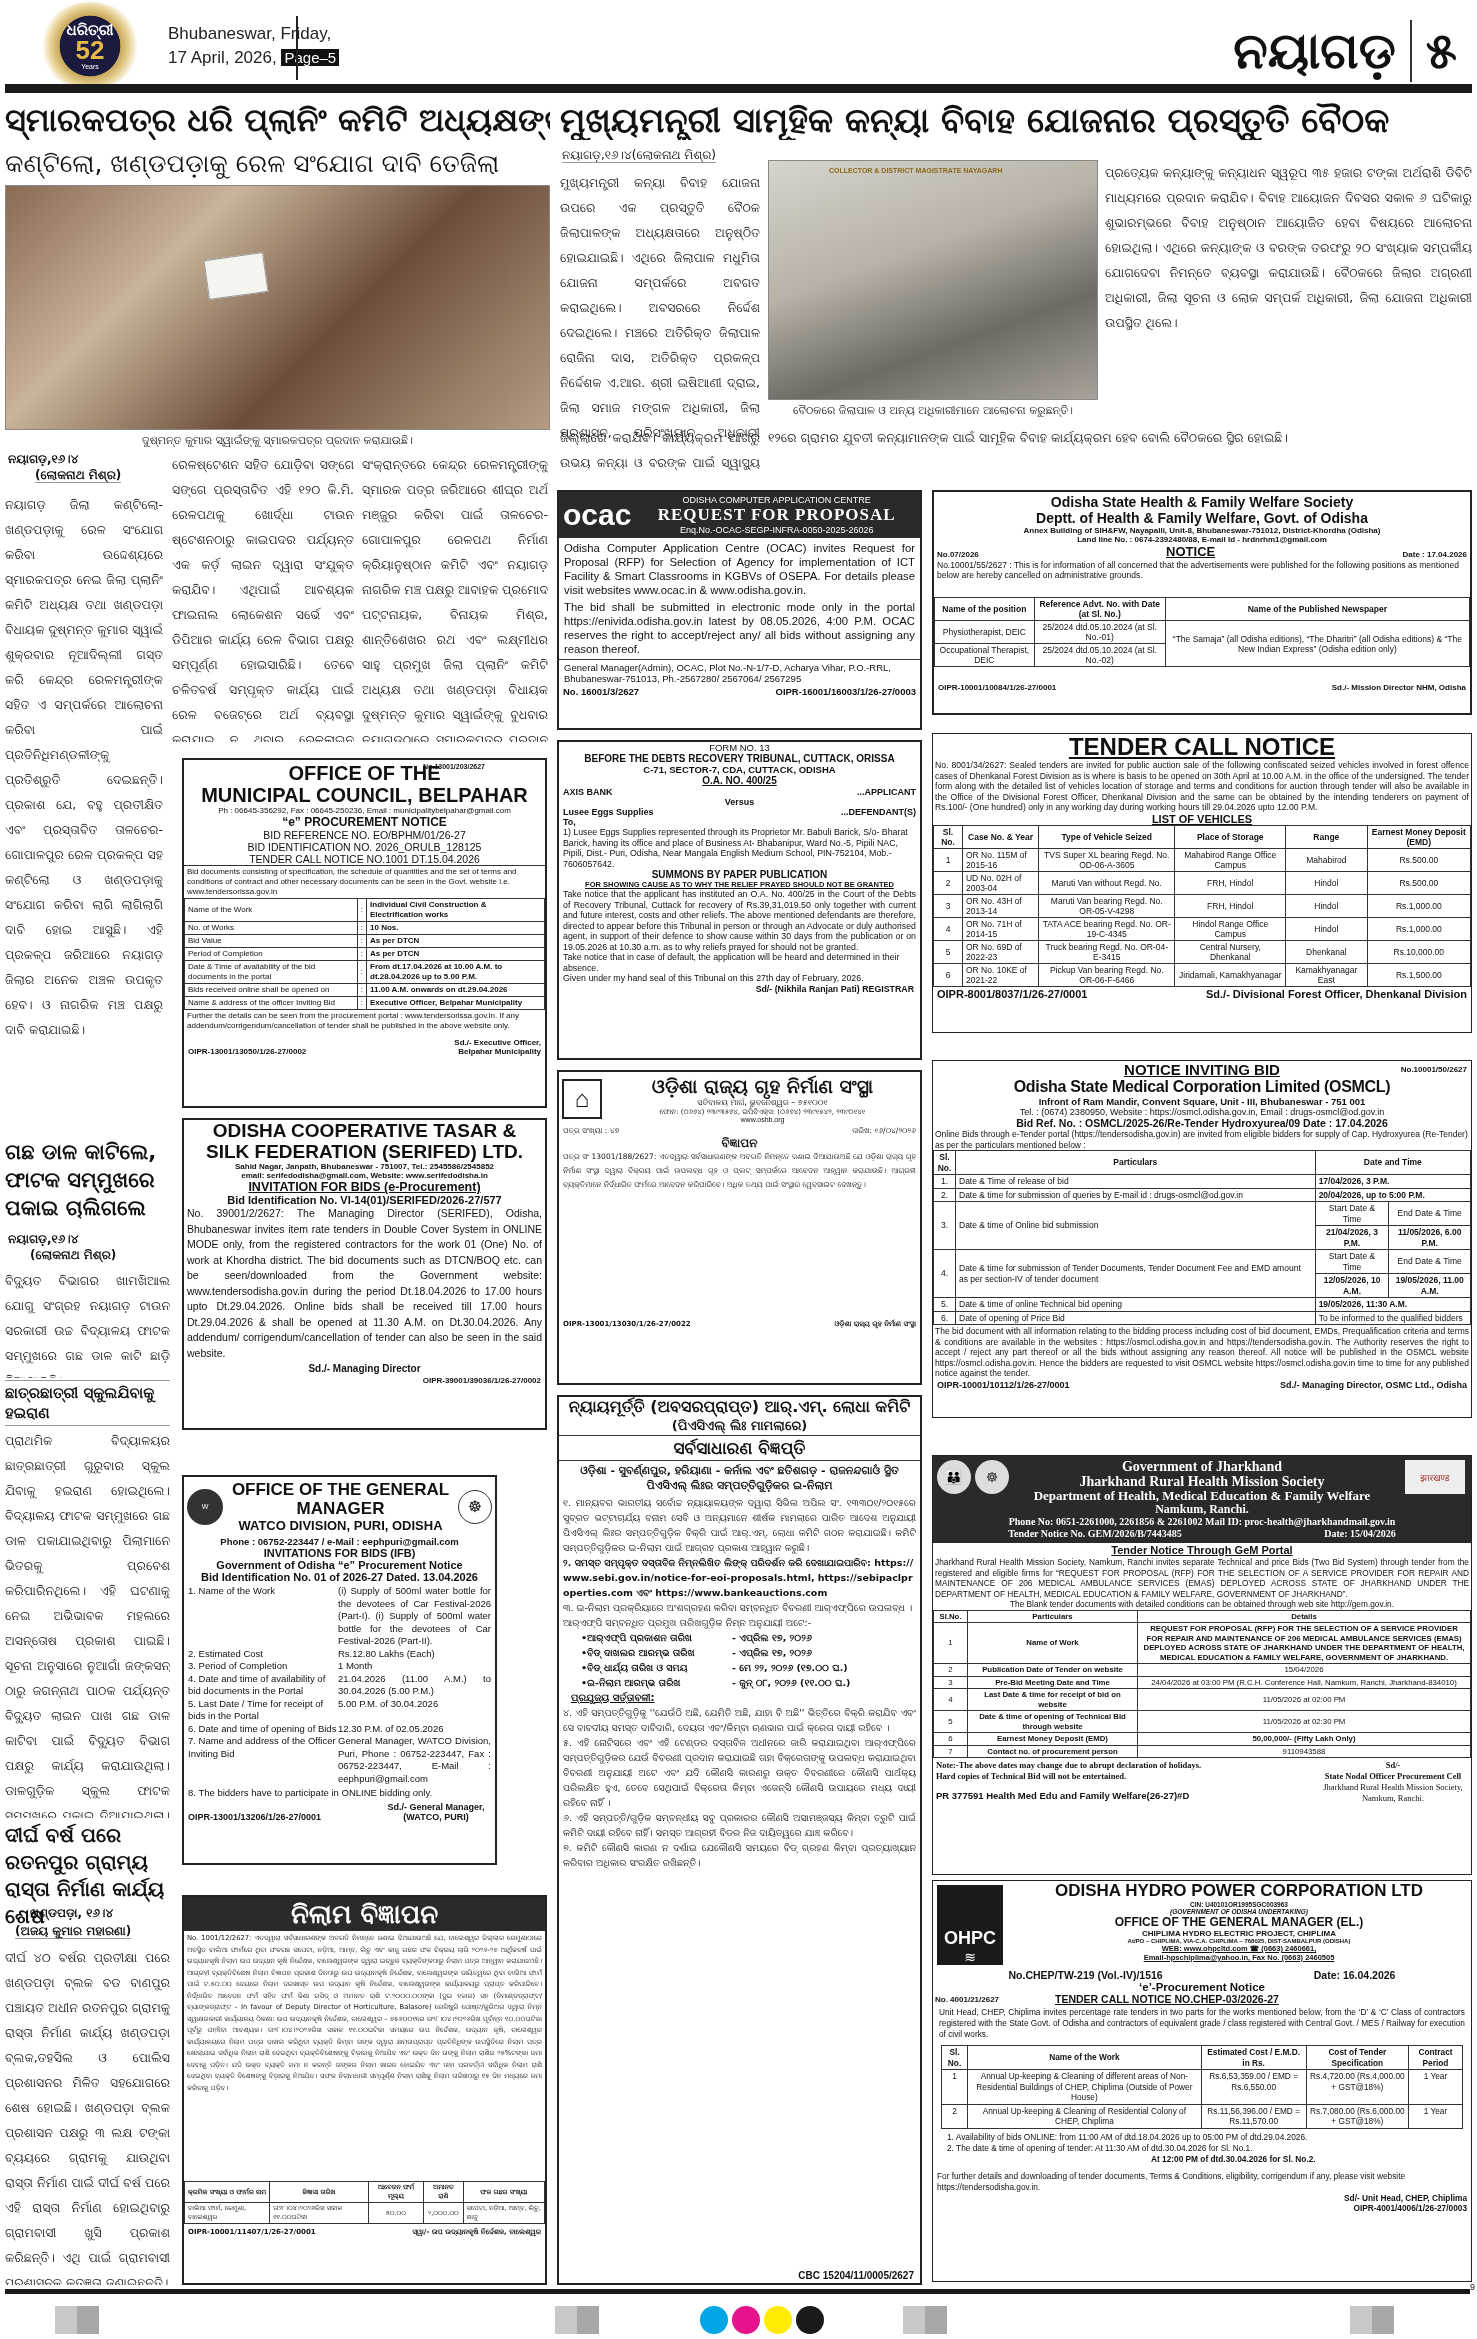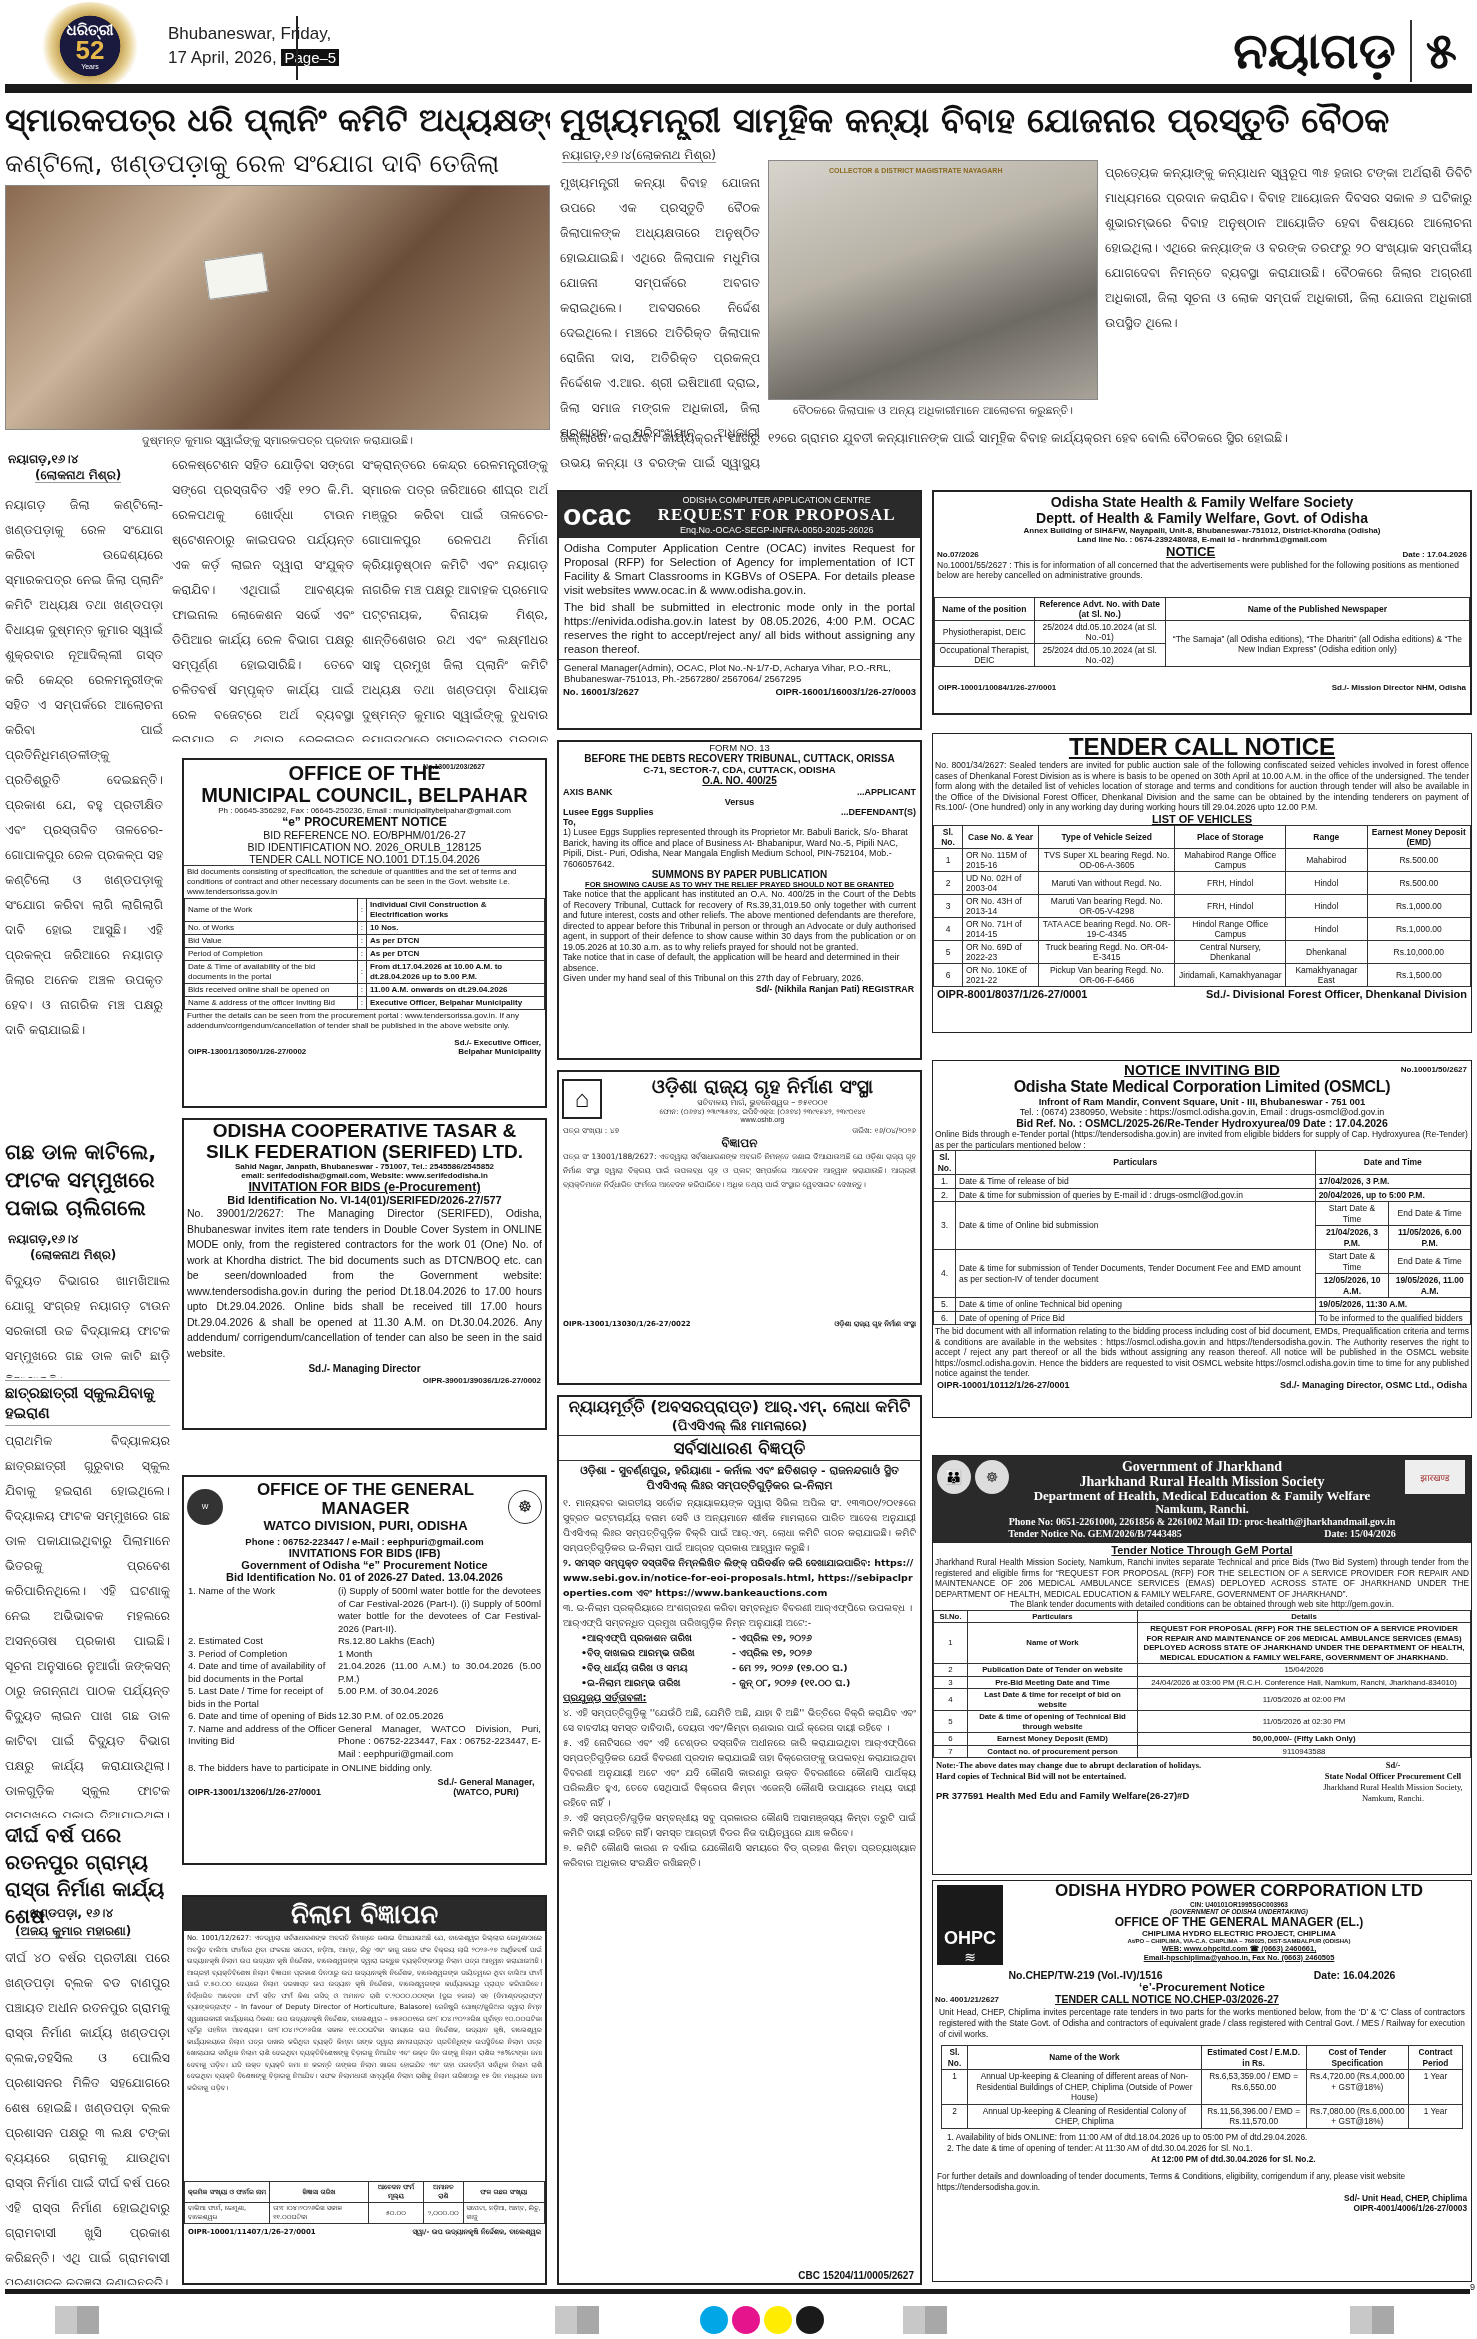--- a/index.html
+++ b/index.html
@@ -409,29 +409,29 @@
   <div class="t odia b" style="font-size:11px;line-height:15px;padding:2px">ଓଡ଼ିଶା - ସୁବର୍ଣ୍ଣପୁର, ହରିୟାଣା - କର୍ନାଲ ଏବଂ ଛତିଶଗଡ଼ - ରାଜନନ୍ଦଗାଓଁ ସ୍ଥିତ ପିଏସିଏଲ୍ ଲିଃର ସମ୍ପତ୍ତିଗୁଡ଼ିକର ଇ-ନିଲାମ</div>
   <div class="odia" style="font-size:9.5px;line-height:15px;padding:0 4px;text-align:justify">୧. ମାନ୍ୟବର ଭାରତୀୟ ସର୍ବୋଚ୍ଚ ନ୍ୟାୟାଳୟଙ୍କ ଦ୍ୱାରା ସିଭିଲ ଅପିଲ ସଂ. ୧୩୩୦୧/୨୦୧୫ରେ ସୁବ୍ରତ ଭଟ୍ଟାଚାର୍ଯ୍ୟ ବନାମ ସେବି ଓ ଅନ୍ୟମାନେ ଶୀର୍ଷକ ମାମଲାରେ ପାରିତ ଆଦେଶ ଅନୁଯାୟୀ ପିଏସିଏଲ୍ ଲିଃର ସମ୍ପତ୍ତିଗୁଡ଼ିକ ବିକ୍ରି ପାଇଁ ଆର୍.ଏମ୍. ଲୋଧା କମିଟି ଗଠନ କରାଯାଇଛି। କମିଟି ସମ୍ପତ୍ତିଗୁଡ଼ିକର ଇ-ନିଲାମ ପାଇଁ ଆଗ୍ରହ ପ୍ରକାଶ ଆହ୍ୱାନ କରୁଛି।</div>
   <div class="odia b" style="font-size:9.5px;line-height:15px;padding:0 4px;word-break:break-all">୨. ସମସ୍ତ ସମ୍ପୃକ୍ତ ଦସ୍ତାବିଜ ନିମ୍ନଲିଖିତ ଲିଙ୍କ୍ ପରିଦର୍ଶନ କରି ଦେଖାଯାଇପାରିବ: https://www.sebi.gov.in/notice-for-eoi-proposals.html, https://sebipaclproperties.com ଏବଂ https://www.bankeauctions.com</div>
   <div class="odia" style="font-size:9.5px;line-height:15px;padding:0 4px">୩. ଇ-ନିଲାମ ପ୍ରକ୍ରିୟାରେ ଅଂଶଗ୍ରହଣ କରିବା ସମ୍ବନ୍ଧିତ ବିବରଣୀ ଆର୍‌ଏଫ୍‌ପିରେ ଉପଲବ୍ଧ । ଆର୍‌ଏଫ୍‌ପି ସମ୍ବନ୍ଧିତ ପ୍ରମୁଖ ତାରିଖଗୁଡ଼ିକ ନିମ୍ନ ଅନୁଯାୟୀ ଅଟେ:-</div>
   <ul style="padding-left:22px;font-size:9.5px;line-height:15px" class="odia b" id="lodha-dates">
       <li style="display:flex">• <span style="width:145px">ଆର୍‌ଏଫ୍‌ପି ପ୍ରକାଶନ ତାରିଖ</span><span>- ଏପ୍ରିଲ ୧୭, ୨୦୨୬</span></li>
       <li style="display:flex">• <span style="width:145px">ବିଡ୍ ଦାଖଲର ଆରମ୍ଭ ତାରିଖ</span><span>- ଏପ୍ରିଲ ୧୭, ୨୦୨୬</span></li>
       <li style="display:flex">• <span style="width:145px">ବିଡ୍ ଧାର୍ଯ୍ୟ ତାରିଖ ଓ ସମୟ</span><span>- ମେ ୨୨, ୨୦୨୬ (୧୭.୦୦ ଘ.)</span></li>
       <li style="display:flex">• <span style="width:145px">ଇ-ନିଲାମ ଆରମ୍ଭ ତାରିଖ</span><span>- ଜୁନ୍ ୦୮, ୨୦୨୬ (୧୧.୦୦ ଘ.)</span></li>
     </ul>
-  <div class="odia b u" style="font-size:10px;line-height:15px;padding:0 4px">ପ୍ରଯୁଜ୍ୟ ସର୍ତ୍ତାବଳୀ:</div>
+  <div class="odia b u" style="font-size:10px;line-height:15px;padding:0 12px">ପ୍ରଯୁଜ୍ୟ ସର୍ତ୍ତାବଳୀ:</div>
   <div class="odia" style="font-size:9.5px;line-height:15px;padding:0 4px;text-align:justify">୪. ଏହି ସମ୍ପତ୍ତିଗୁଡ଼ିକୁ ''ଯେଉଁଠି ଅଛି, ଯେମିତି ଅଛି, ଯାହା ବି ଅଛି'' ଭିତ୍ତିରେ ବିକ୍ରି କରାଯିବ ଏବଂ ସେ ବାବଦୀୟ ସମସ୍ତ ଦାବିଦାରି, ଦେୟତା ଏବଂ/କିମ୍ବା ଋଣଭାର ପାଇଁ କ୍ରେତା ଦାୟୀ ରହିବେ ।</div>
   <div class="odia" style="font-size:9.5px;line-height:15px;padding:0 4px;text-align:justify">୫. ଏହି ନୋଟିସରେ ଏବଂ ଏହି ଟେଣ୍ଡର ଦସ୍ତାବିଜ ଅଧୀନରେ ଜାରି କରାଯାଇଥିବା ଆର୍‌ଏଫ୍‌ପିରେ ସମ୍ପତ୍ତିଗୁଡ଼ିକର ଯେଉଁ ବିବରଣୀ ପ୍ରଦାନ କରାଯାଇଛି ତାହା ବିକ୍ରେତାଙ୍କୁ ଉପଲବ୍ଧ କରାଯାଇଥିବା ବିବରଣୀ ଅନୁଯାୟୀ ଅଟେ ଏବଂ ଯଦି କୌଣସି କାରଣରୁ ଉକ୍ତ ବିବରଣୀରେ କୌଣସି ପାର୍ଥକ୍ୟ ପରିଲକ୍ଷିତ ହୁଏ, ତେବେ ସେଥିପାଇଁ ବିକ୍ରେତା କିମ୍ବା ଏଜେନ୍ସି କୌଣସି ଉପାୟରେ ମଧ୍ୟ ଦାୟୀ ରହିବେ ନାହିଁ ।</div>
   <div class="odia" style="font-size:9.5px;line-height:15px;padding:0 4px;text-align:justify">୬. ଏହି ସମ୍ପତ୍ତି/ଗୁଡ଼ିକ ସମ୍ବନ୍ଧୀୟ ସବୁ ପ୍ରକାରର କୌଣସି ଅସାମଞ୍ଜସ୍ୟ କିମ୍ବା ତ୍ରୁଟି ପାଇଁ କମିଟି ଦାୟୀ ରହିବେ ନାହିଁ। ସମସ୍ତ ଆଗ୍ରହୀ ବିଡର ନିଜ ଦାୟିତ୍ୱରେ ଯାଞ୍ଚ କରିବେ।</div>
   <div class="odia" style="font-size:9.5px;line-height:15px;padding:0 4px;text-align:justify">୭. କମିଟି କୌଣସି କାରଣ ନ ଦର୍ଶାଇ ଯେକୌଣସି ସମୟରେ ବିଡ୍ ଗ୍ରହଣ କିମ୍ବା ପ୍ରତ୍ୟାଖ୍ୟାନ କରିବାର ଅଧିକାର ସଂରକ୍ଷିତ ରଖିଛନ୍ତି।</div>
   <div class="b" style="position:absolute;bottom:2px;right:6px;font-size:10px">CBC 15204/11/0005/2627</div>
 </div>
 
-<div class="abs ad" style="left:182px;top:1475px;width:365px;height:390px">
+<div class="abs ad" style="left:182px;top:1475px;width:315px;height:390px">
   <div style="display:flex;align-items:center;padding:3px">
     <div style="width:36px;height:36px;border-radius:50%;background:#333;color:#fff;font-size:7px;display:flex;align-items:center;justify-content:center">W</div>
     <div style="flex:1;text-align:center">
       <div class="b" style="font-size:17px;line-height:19px">OFFICE OF THE GENERAL MANAGER</div>
       <div class="b" style="font-size:13px;line-height:15px">WATCO DIVISION, PURI, ODISHA</div>
     </div>
     <div style="width:34px;height:34px;border-radius:50%;border:1px solid #333;display:flex;align-items:center;justify-content:center;font-size:16px">☸</div>
   </div>
   <div class="t b" style="font-size:9.5px">Phone : 06752-223447 / e-Mail : eephpuri@gmail.com</div>
   <div class="t b" style="font-size:11px">INVITATIONS FOR BIDS (IFB)</div>

